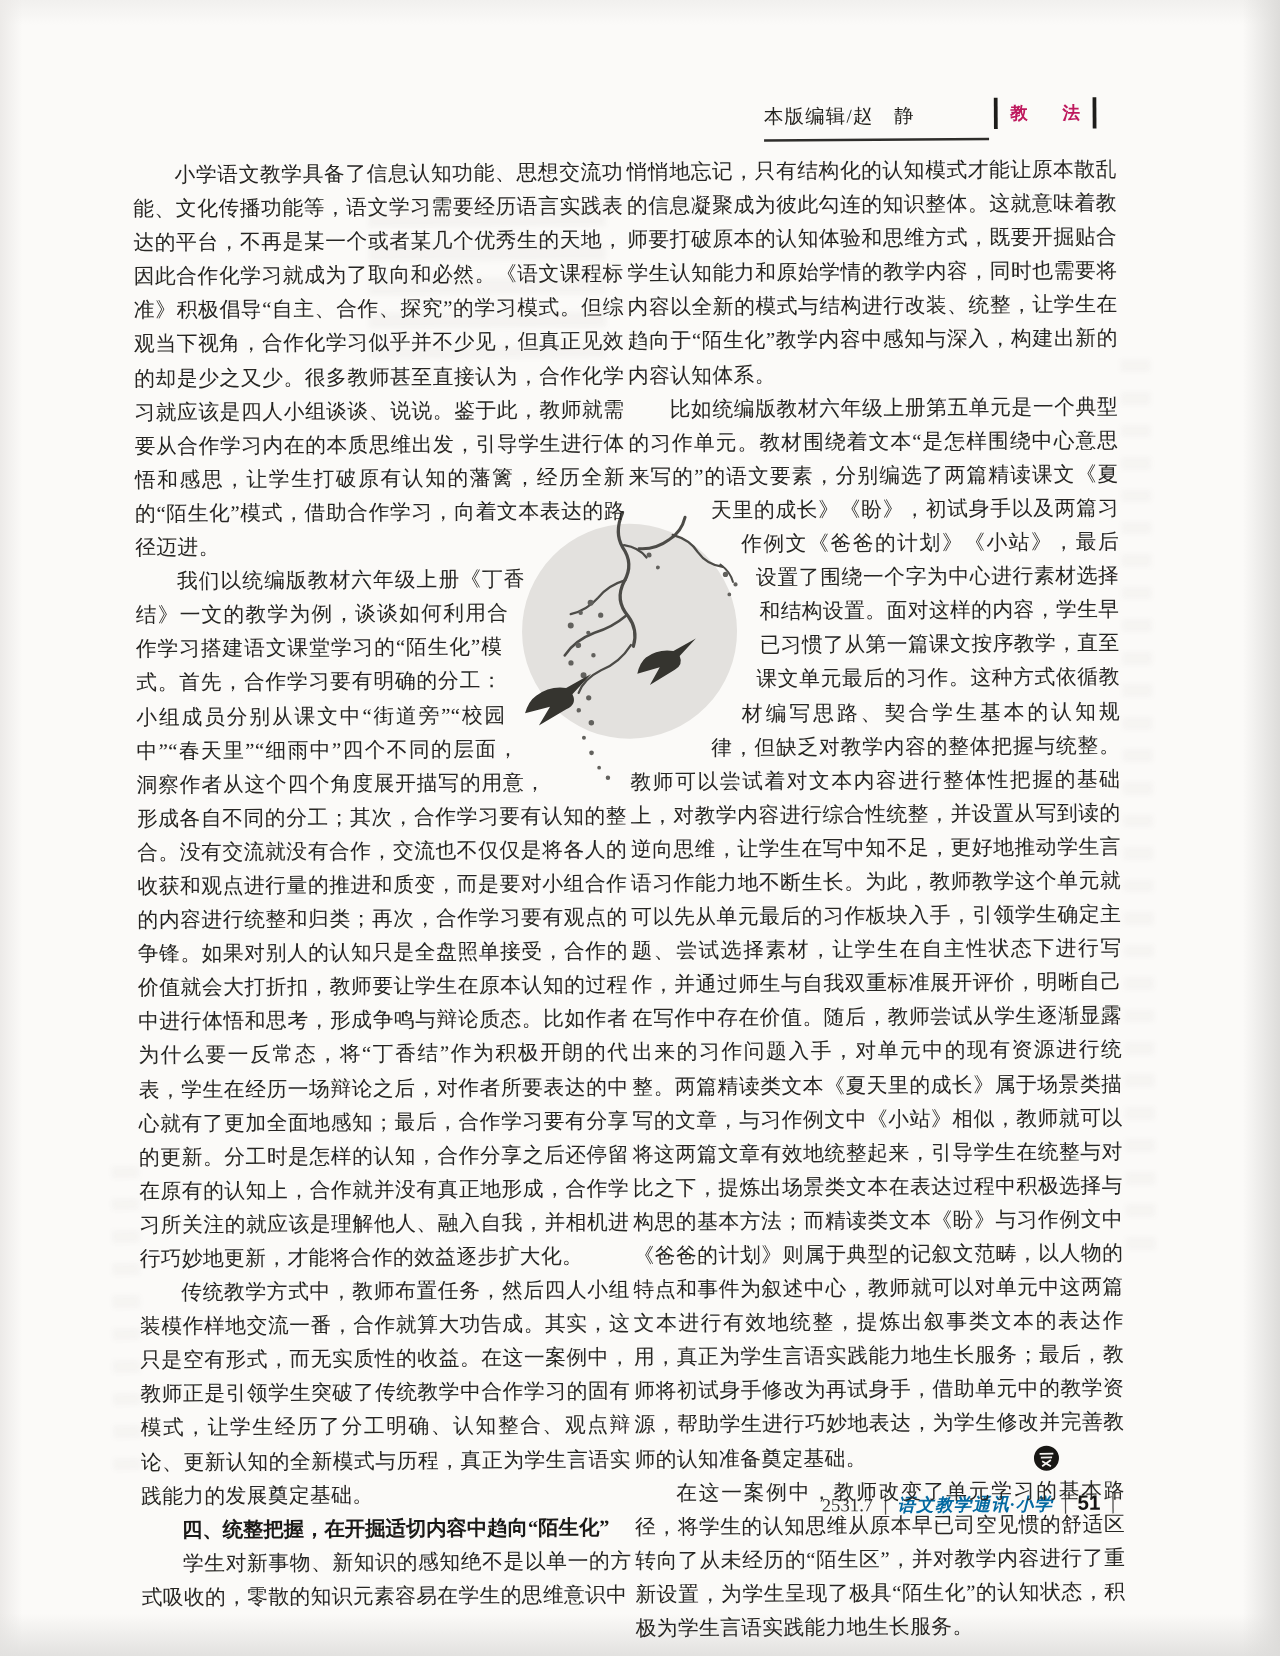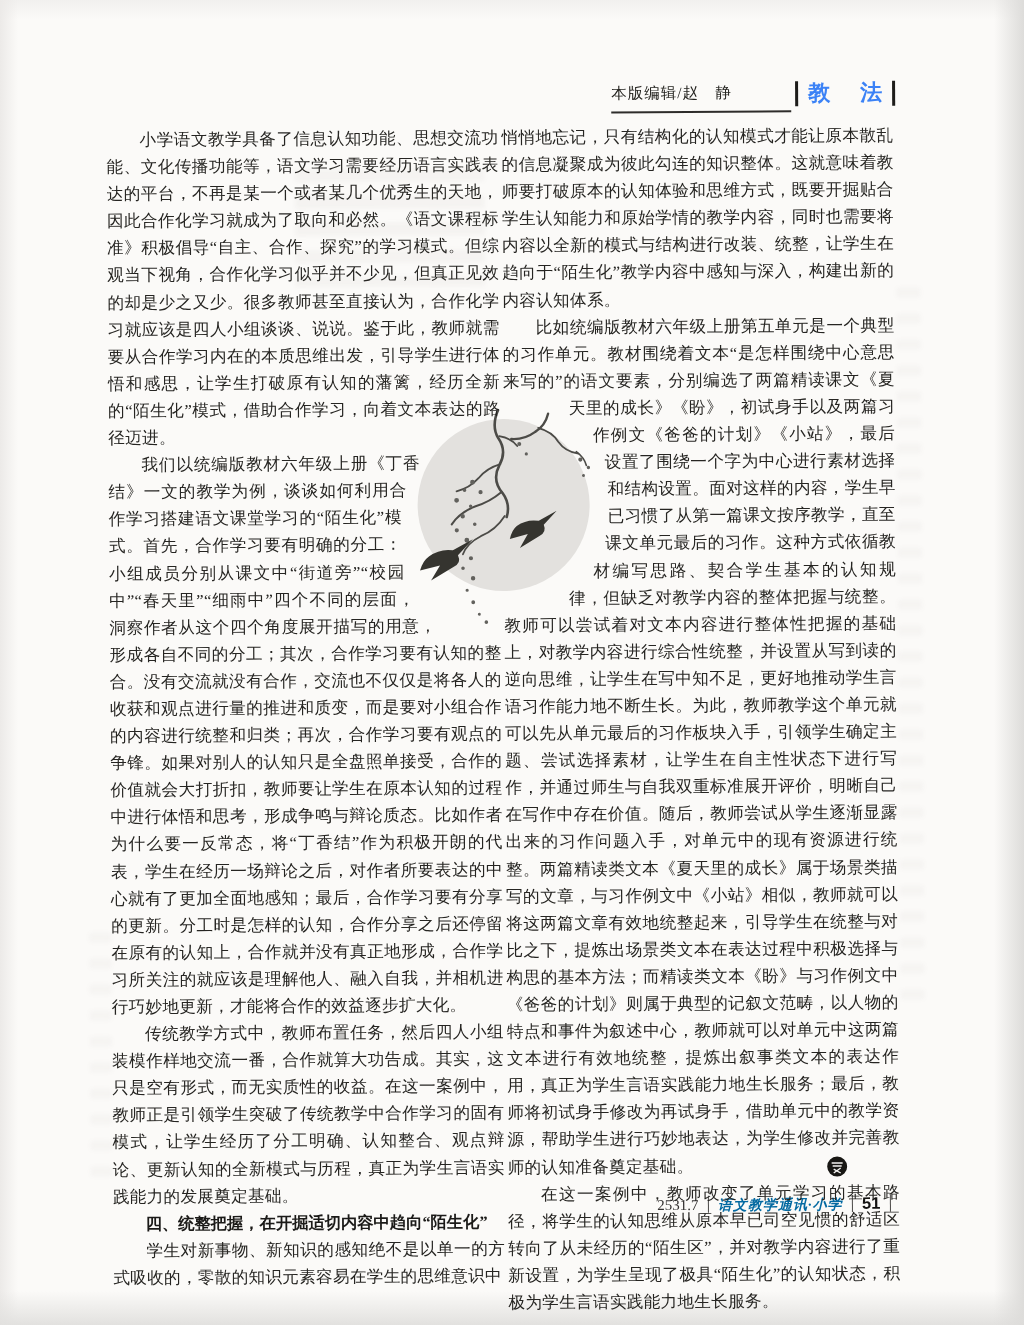--- a/index.html
+++ b/index.html
@@ -21,21 +21,21 @@
   .hdr-editor{
     position:absolute;left:615px;top:84px;width:180px;
     border-bottom:2px solid #2e2d2b;padding-bottom:7px;
     font-size:15.5px;color:#252420;letter-spacing:1px;
   }
   .hdr-section{
     position:absolute;left:799px;top:80px;display:flex;align-items:center;gap:10px;
   }
   .vbar{width:3px;height:25px;background:#1d1c1a;}
   .hdr-section-label{
-    font-size:22px;font-weight:700;color:#3b82f6;letter-spacing:12px;
+    font-size:14px;font-weight:700;color:#be185d;letter-spacing:12px;
     font-family:"Liberation Sans","DejaVu Sans",sans-serif;
     margin-right:-12px;
   }
   
   .col{position:absolute;top:124px;width:392px;color:#262522;}
   .col-left{left:110px;}
   .col-right{left:505px;}
   .para{
     margin:0;text-align:justify;
     font-size:16.6px;line-height:27.1px;letter-spacing:0.3px;

